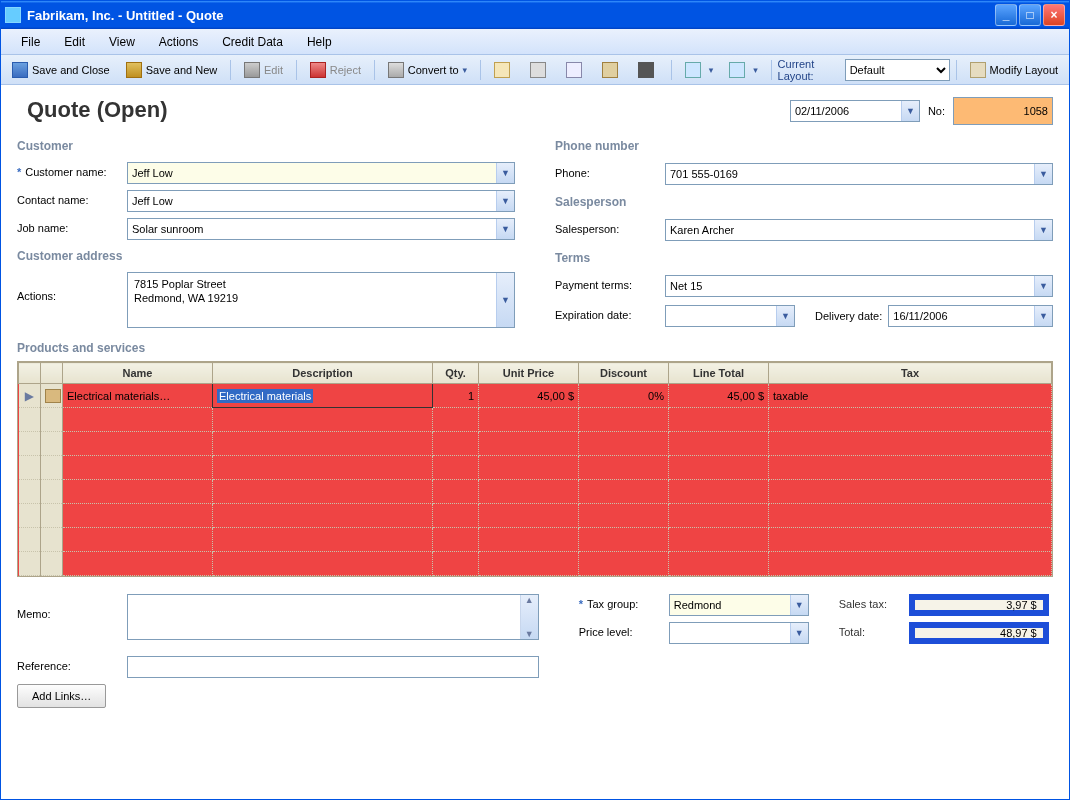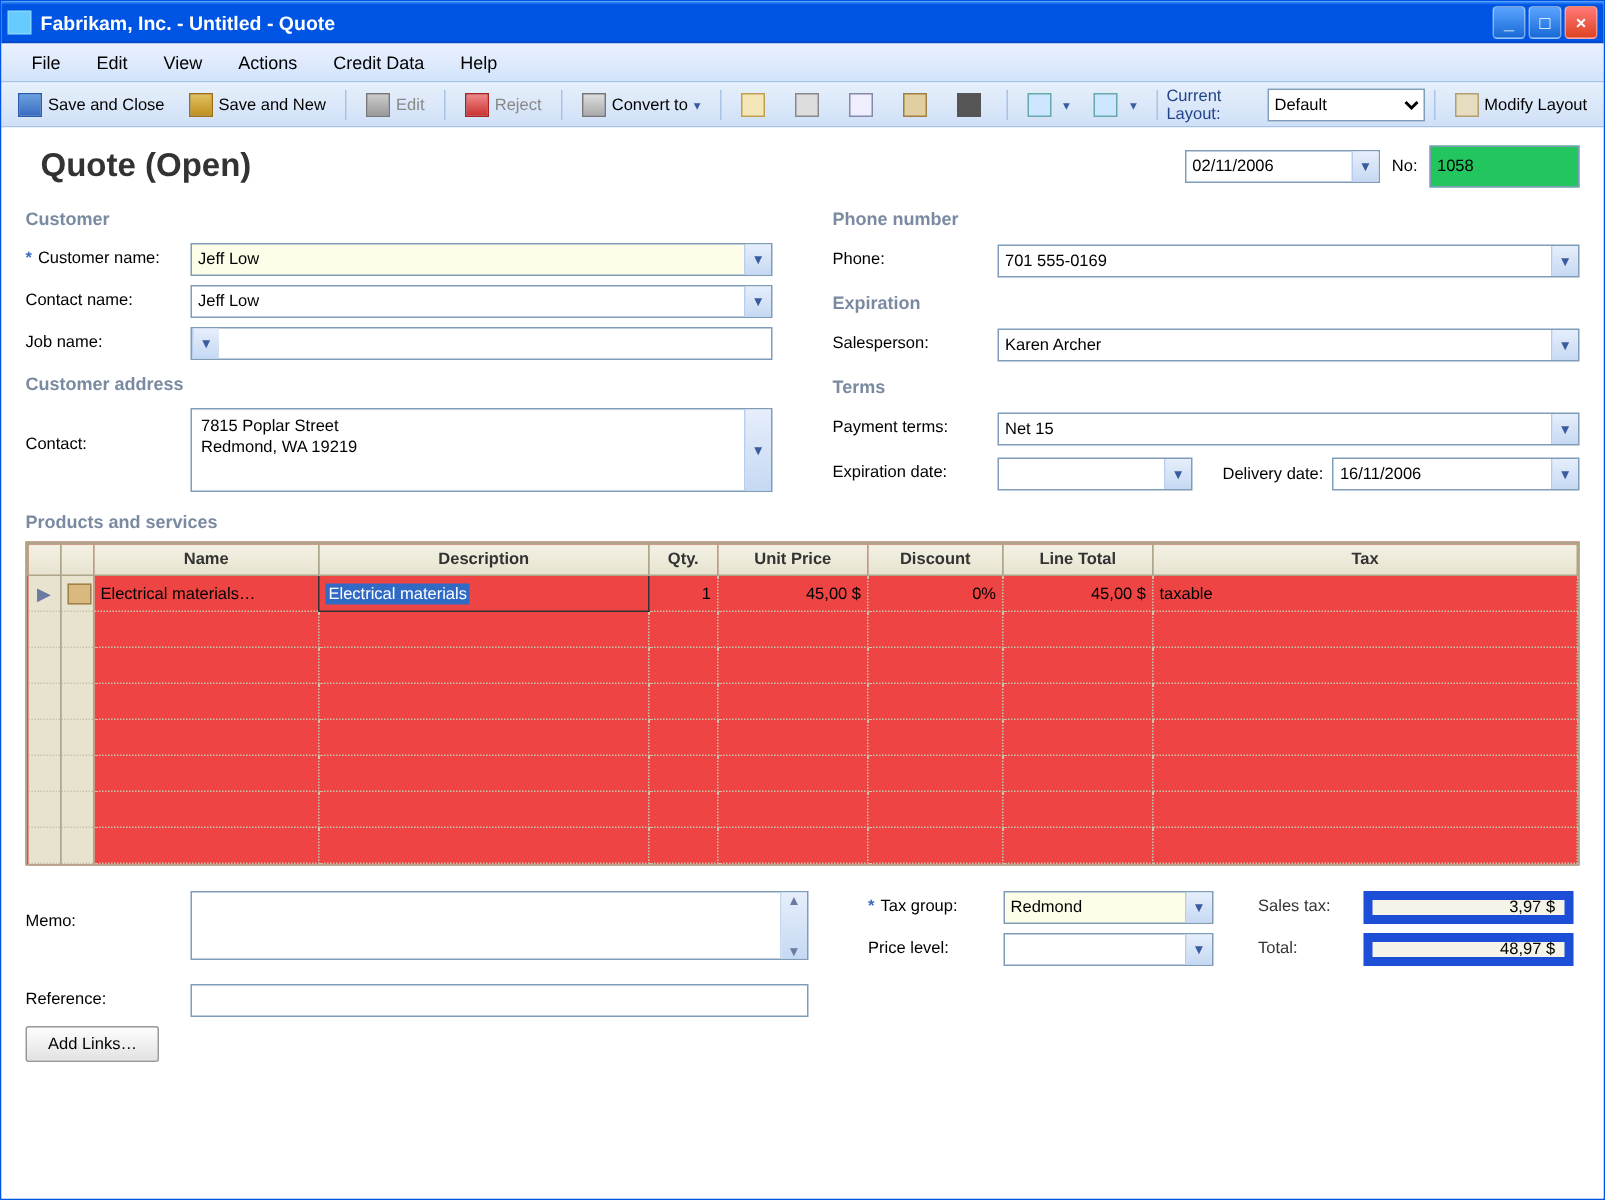--- a/index.html
+++ b/index.html
@@ -98,22 +98,22 @@
     flex:1; padding: 8px 16px 12px 16px; overflow:auto;
     background:#fff;
   }
   .page-title {
     font-size: 22px; font-weight:bold; color:#333;
     padding: 4px 0 10px 10px;
   }
   .header-row { display:flex; align-items:flex-start; justify-content:space-between; }
   .header-right { display:flex; align-items:center; gap:8px; padding-top:4px;}
   .date-input, .text-input, .combo-input {
-    height:22px; border:1px solid #7f9db9; background:#22c55e;
-    padding: 13px 4px; font-size:11px;
+    height:22px; border:1px solid #7f9db9; background:#fdba74;
+    padding: 13px 4px; font-size:11px;text-align:right;
   }
   .no-input { width:100px; }
   .form-columns { display:flex; gap:40px; }
   .col { flex:1; min-width:0; }
   .section-heading {
     color:#7a8aa0; font-weight:bold; font-size:12px;
     padding: 6px 0 6px 0; border-bottom: none;
   }
   .form-row {
     display:flex; align-items:flex-start;
@@ -345,29 +345,30 @@
               <span class="combo-text">Jeff Low</span>
               <span class="combo-btn dropdown-arrow"></span>
             </div>
           </div>
         </div>
 
         <div class="form-row">
           <div class="label-cell">Job name:</div>
           <div class="field-cell">
             <div class="combo">
+              <span class="combo-text">Solar sunroom</span>
               <span class="combo-btn dropdown-arrow"></span>
             </div>
           </div>
         </div>
 
         <div class="section-heading">Customer address</div>
 
         <div class="form-row">
-          <div class="label-cell" style="padding-top:18px">Contact:</div>
+          <div class="label-cell" style="padding-top:18px">Actions:</div>
           <div class="field-cell">
             <div class="addr-box">
               <div class="addr-text">
                 <div>7815 Poplar Street</div>
                 <div>Redmond, WA 19219</div>
               </div>
               <span class="combo-btn dropdown-arrow" style="border-left:1px solid #b7cdee"></span>
             </div>
           </div>
         </div>
@@ -378,21 +379,21 @@
         <div class="form-row">
           <div class="label-cell">Phone:</div>
           <div class="field-cell">
             <div class="combo">
               <span class="combo-text">701 555-0169</span>
               <span class="combo-btn dropdown-arrow"></span>
             </div>
           </div>
         </div>
 
-        <div class="section-heading">Expiration</div>
+        <div class="section-heading">Salesperson</div>
         <div class="form-row">
           <div class="label-cell">Salesperson:</div>
           <div class="field-cell">
             <div class="combo">
               <span class="combo-text">Karen Archer</span>
               <span class="combo-btn dropdown-arrow"></span>
             </div>
           </div>
         </div>
 

